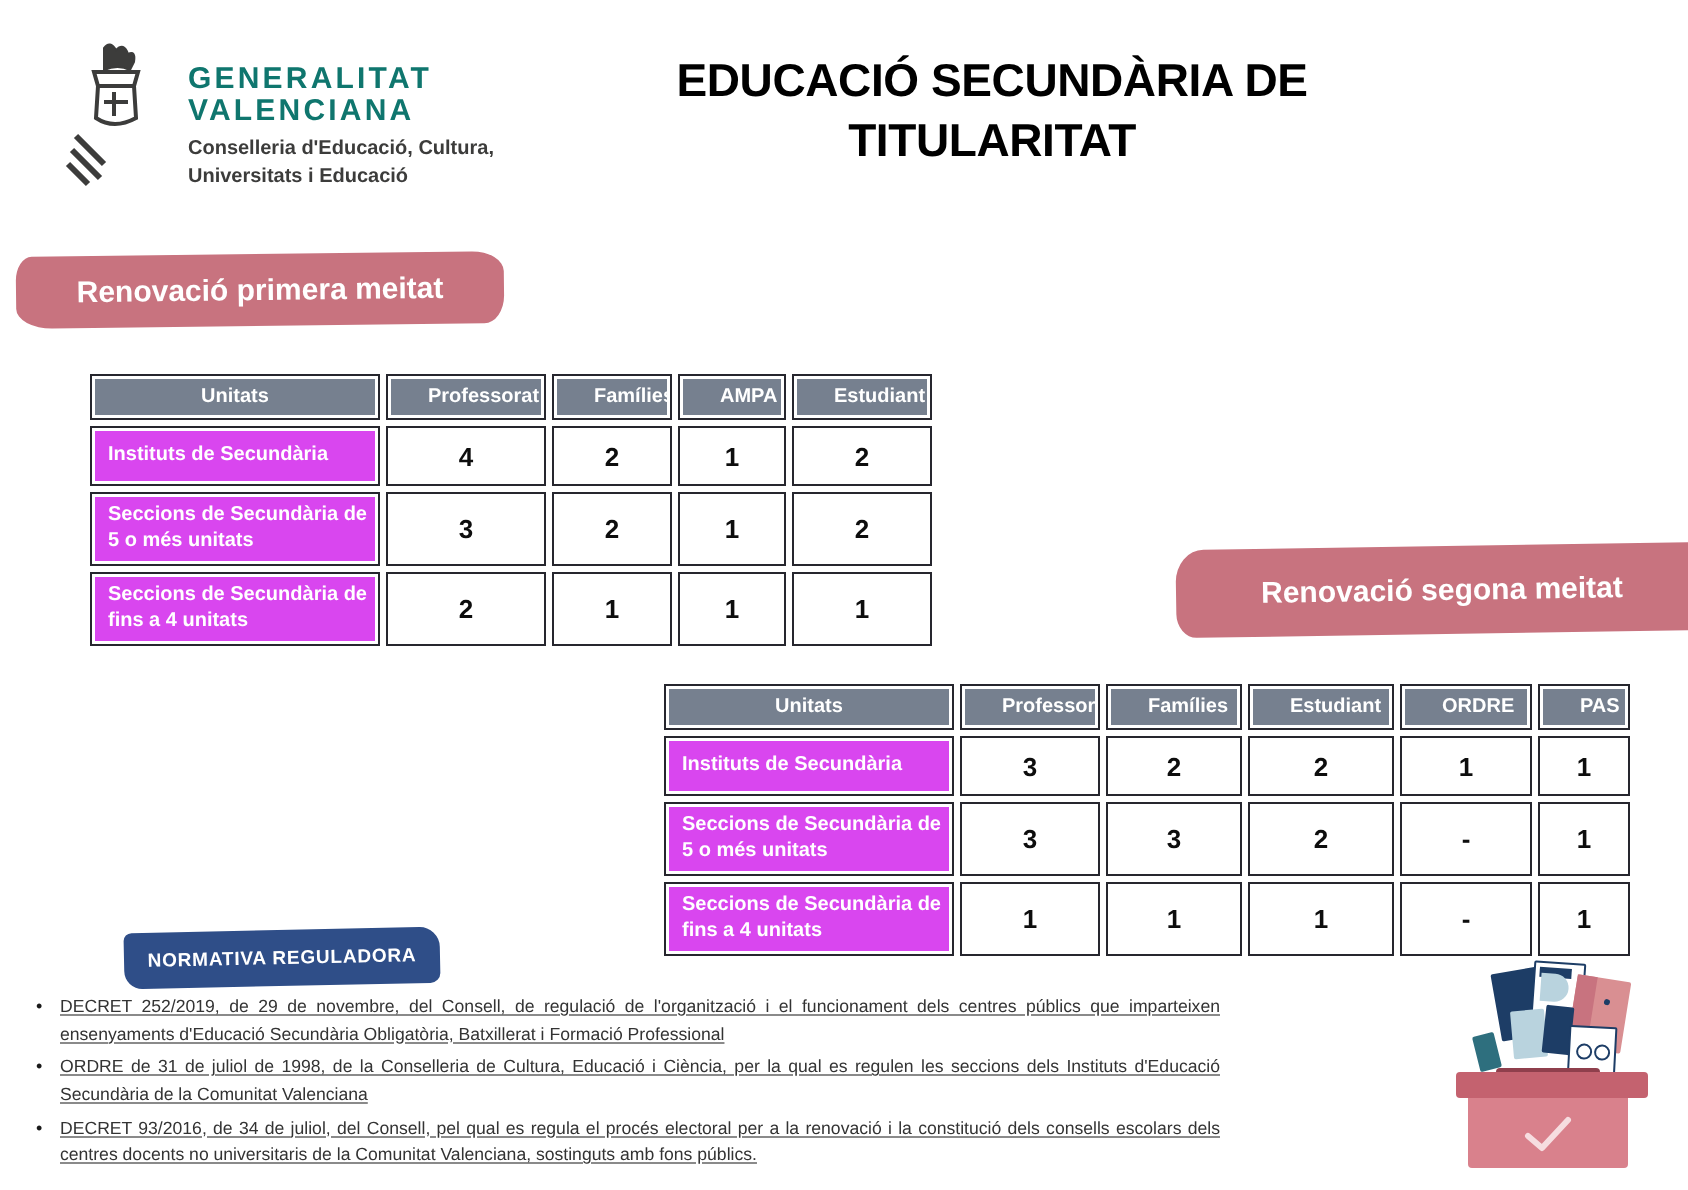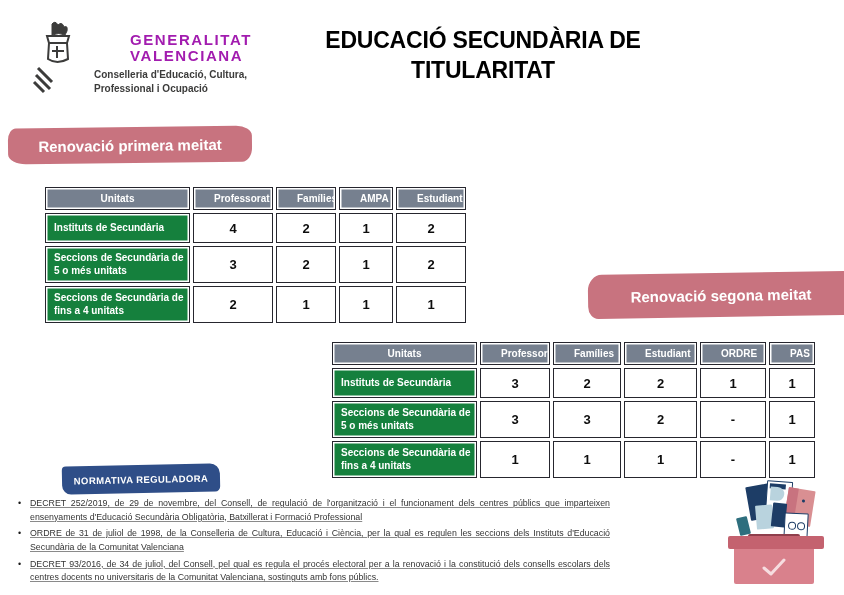--- a/index.html
+++ b/index.html
@@ -5,24 +5,24 @@
   html,body{margin:0;padding:0;}
   body{
     width:844px;height:595px;position:relative;overflow:hidden;
     background:#ffffff;
     font-family:"Liberation Sans","DejaVu Sans",sans-serif;
   }
   
   .logo{position:absolute;left:30px;top:20px;display:flex;align-items:flex-start;gap:8px;}
   .logo svg{display:block;}
   .logo-text{padding-top:12px;}
-  .brand{font-size:15px;font-weight:600;letter-spacing:1.6px;color:#a21caf;line-height:1.08;margin-left:36px;}
+  .brand{font-size:15px;font-weight:600;letter-spacing:1.6px;color:#0f766e;line-height:1.08;}
   .dept{margin-top:4px;font-size:10px;font-weight:bold;color:#3c3c3b;line-height:1.35;}
   .title{
-    position:absolute;left:260px;top:26px;width:446px;text-align:center;
+    position:absolute;left:273px;top:26px;width:446px;text-align:center;
     font-size:23px;font-weight:800;color:#000;line-height:1.3;letter-spacing:-0.2px;
   }
   
   .banner{
     position:absolute;color:#fff;font-weight:bold;font-size:15px;
     display:flex;align-items:center;justify-content:center;
     background:#c8737f;
   }
   .banner-1{
     left:8px;top:127px;width:244px;height:36px;
@@ -47,21 +47,21 @@
   .grid th,.grid td{
     border:1px solid #26262e;
     box-shadow:inset 0 0 0 1.5px #ffffff;
     overflow:hidden;
   }
   .grid thead th{
     background:#76808f;color:#fff;font-size:10px;font-weight:bold;
     padding:4px 20px;text-align:center;height:13px;
   }
   .grid tbody th{
-    background:#15803d;color:#fff;font-size:10px;font-weight:bold;
+    background:#d946ef;color:#fff;font-size:10px;font-weight:bold;
     text-align:left;padding:5px 5px 5px 8px;line-height:1.25;
   }
   .grid tbody td{
     background:#fff;color:#0d0d0d;font-size:13px;font-weight:bold;
     text-align:center;height:26px;
   }
   
   ul.norms{position:absolute;left:16px;top:497px;width:594px;margin:0;padding:0;list-style:none;}
   ul.norms li{
     position:relative;margin:0 0 3px 0;padding-left:14px;
@@ -109,21 +109,21 @@
         <path d="M6 55 l14 14"></path>
         <path d="M4 62 l10 10"></path>
       </g>
     </svg>
   </span>
   <div class="logo-text">
     <div class="brand">GENERALITAT</div>
     <div class="brand">VALENCIANA</div>
     <div class="dept">
       <div>Conselleria d'Educació, Cultura,</div>
-      <div>Professional i Ocupació</div>
+      <div>Universitats i Educació</div>
     </div>
   </div>
 </div>
 
 <div class="title">
   <div>EDUCACIÓ SECUNDÀRIA DE TITULARITAT</div>
 </div>
 
 <div class="banner banner-1">
   <span>Renovació primera meitat</span>

